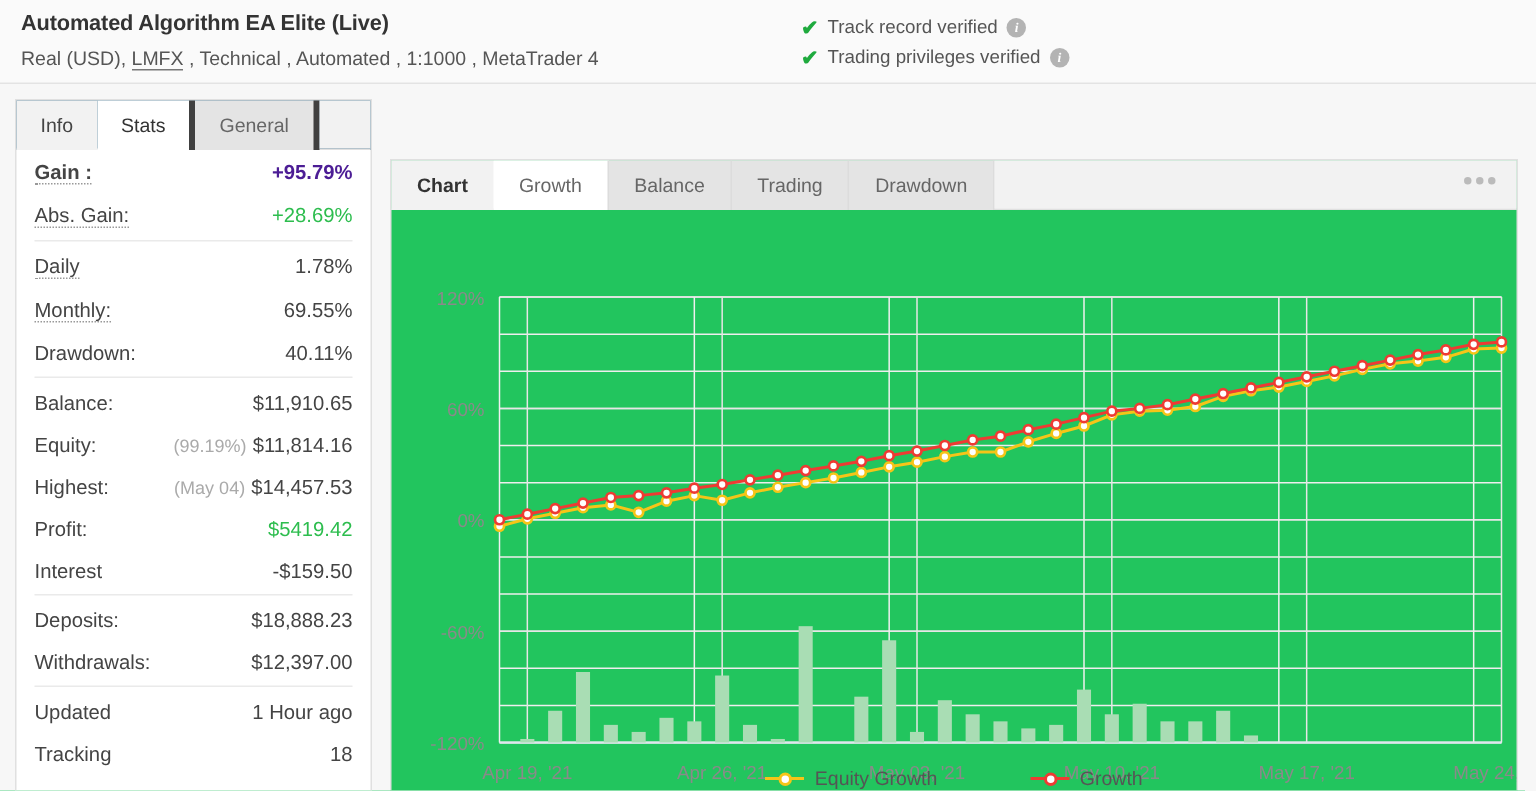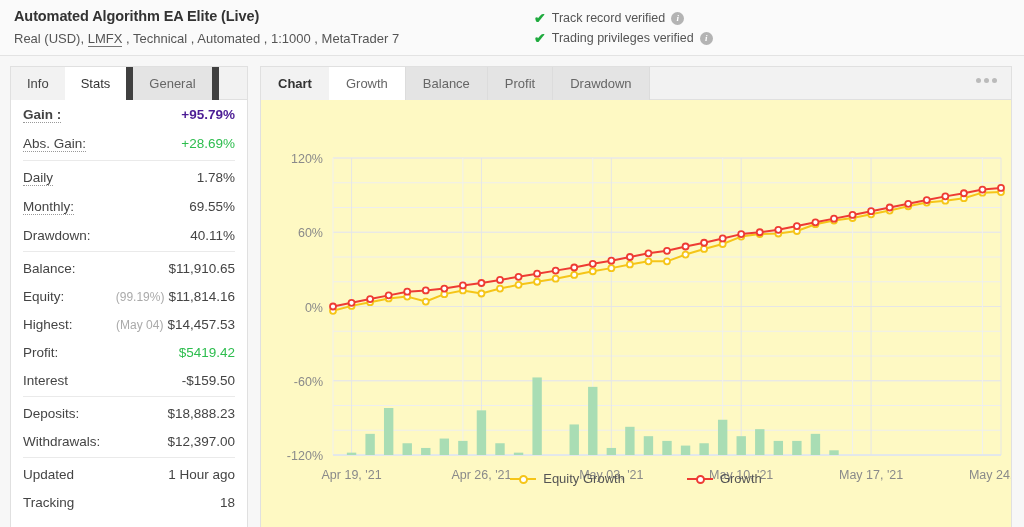--- a/index.html
+++ b/index.html
@@ -45,39 +45,39 @@
   .btn-copy { background:#63b9e9; }
 
   
   .body-wrap { display:flex; height:471px; background:#f7f7f7; padding:10px 12px 0 10px; gap:12px; }
 
   
   .sidebar { width:238px; background:#fff; border:1px solid #e0e0e0; border-bottom:none; display:flex; flex-direction:column; }
   .tabs { display:flex; background:#0c4a6e; height:33px; border-bottom:1px solid #e0e0e0;justify-content:flex-end; }
   .tab {
     padding:0 16px; height:33px; line-height:33px; font-size:13px;
-    color:#666; cursor:pointer; background:#e4e4e4; border-right:7px solid #404040;
+    color:#666; cursor:pointer; background:#e4e4e4; border-right:4px solid #404040;
   }
   .tab.plain { background:#f2f2f2; color:#444; border-right:none; }
   .tab.active { background:#fff; color:#333; }
   .tabs .spacer { flex:1; background:#f2f2f2; }
 
   .stats { padding:0 12px; }
   .srow { display:flex; justify-content:space-between; align-items:baseline; padding:7px 0 6px 0; font-size:13.5px; }
   .srow .lbl { color:#444; }
   .srow .lbl.dotted { border-bottom:1px dotted #999; cursor:pointer; }
   .srow .lbl.bold { font-weight:bold; }
   .srow .val { color:#444; text-align:right; }
   .val.green { color:#4c1d95; font-weight:bold; }
   .val.green-sm { color:#2dbd4e; }
   .paren { color:#aaa; font-size:12px; margin-right:4px;text-align:center; }
   .divider { border-top:1px solid #eaeaea; margin:2px 0; }
 
   
-  .chart-panel { flex:1; background:#fef9c3; border:1px solid #e0e0e0; border-bottom:none; position:relative; }
+  .chart-panel { flex:1; background:#22c55e; border:1px solid #e0e0e0; border-bottom:none; position:relative;margin-top:40px; }
   .ctabs { display:flex; background:#f2f2f2; height:33px; border-bottom:1px solid #e0e0e0; position:relative; }
   .ctab {
     padding:0 17px; height:33px; line-height:33px; font-size:13px;
     color:#666; cursor:pointer; background:#e4e4e4; border-right:1px solid #dcdcdc;
   }
   .ctab.plain { background:#f2f2f2; color:#333; font-weight:bold; border-right:none; }
   .ctab.active { background:#fff; color:#666; }
   .ctabs .spacer { flex:1; background:#f2f2f2; }
   .dots { position:absolute; right:14px; top:11px; display:flex; gap:3px; cursor:pointer; }
   .dots i { width:5px; height:5px; border-radius:50%; background:#bbb; display:block; }
@@ -94,21 +94,21 @@
   }
 </style>
 </head>
 <body>
 
 <div class="app">
 
   <div class="header">
     <div class="hdr-left">
       <div class="hdr-title">Automated Algorithm EA Elite (Live)</div>
-      <div class="hdr-sub"><span>Real (USD), </span><span class="lmfx">LMFX</span><span> , Technical , Automated , 1:1000 , MetaTrader 7</span></div>
+      <div class="hdr-sub"><span>Real (USD), </span><span class="lmfx">LMFX</span><span> , Technical , Automated , 1:1000 , MetaTrader 4</span></div>
     </div>
 
     <div class="hdr-mid">
       <div class="verif-row">
         <span class="tick">✔</span>
         <span>Track record verified</span>
         <span class="info-i">i</span>
       </div>
       <div class="verif-row">
         <span class="tick">✔</span>
@@ -196,21 +196,21 @@
           <span class="val">18</span>
         </div>
       </div>
     </div>
 
     <div class="chart-panel">
       <div class="ctabs">
         <div class="ctab plain">Chart</div>
         <div class="ctab active">Growth</div>
         <div class="ctab">Balance</div>
-        <div class="ctab">Profit</div>
+        <div class="ctab">Trading</div>
         <div class="ctab">Drawdown</div>
         <div class="spacer"></div>
         <div class="dots">
             <i></i>
             <i></i>
             <i></i>
           </div>
       </div>
 
       <div class="plot-host">

